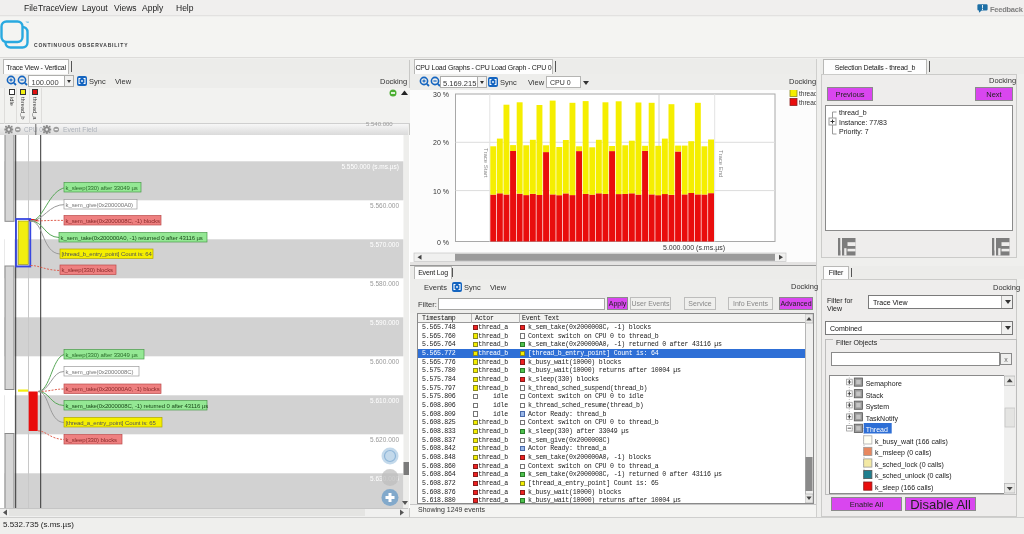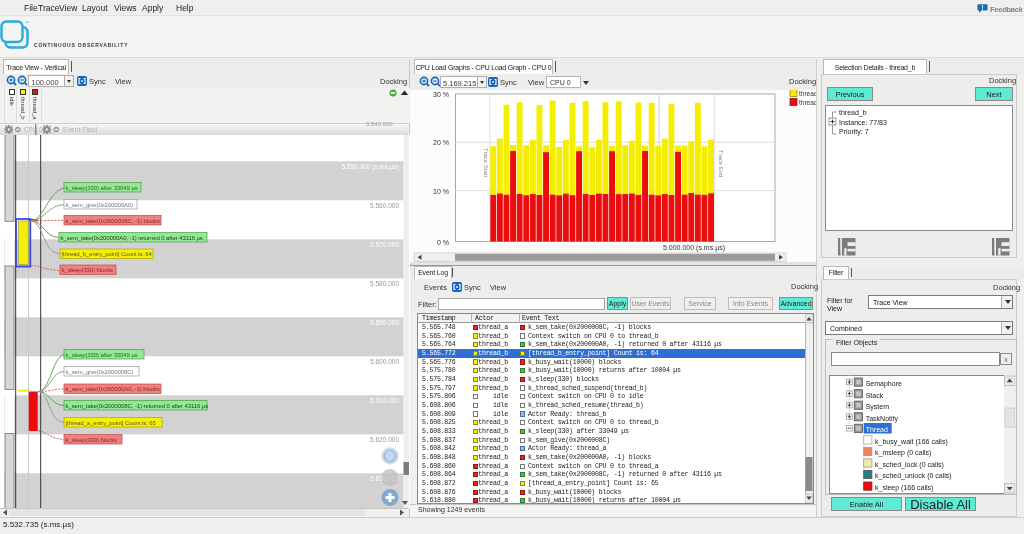--- a/index.html
+++ b/index.html
@@ -9,21 +9,21 @@
 
 #menubar { position:absolute; left:0; top:0; width:1024px; height:16px; background:#f0efee; border-bottom:1px solid #e2e1e0; }
 #menubar span.mi { position:absolute; top:3px; font-size:8.5px; color:#222; }
 #logobar { position:absolute; left:0; top:17px; width:1024px; height:41px; background:#f4f4f2; border-bottom:1px solid #dddcda; }
 
 .tabrow { position:absolute; height:14px; background:#ececea; }
 .tab { position:absolute; top:0; height:14px; background:#fdfdfd; border:1px solid #b8b8b6; border-bottom:none; font-size:7px; letter-spacing:-0.2px; color:#222; text-align:center; line-height:13px; white-space:nowrap; overflow:hidden; }
 .cursorbar { position:absolute; width:1px; background:#555; }
 .toolbar { position:absolute; background:#ededeb; font-size:7.5px; color:#333; }
 .docking { position:absolute; font-size:7.5px; color:#333; }
-.btn { position:absolute; background:#5eead4; border:1px solid #8a8a8a; font-size:7px; color:#222; text-align:center; }
+.btn { position:absolute; background:#d946ef; border:1px solid #8a8a8a; font-size:7px; color:#222; text-align:center; }
 .combo { position:absolute; background:#fff; border:1px solid #7a7a7a; font-size:7px; color:#111; }
 .combo .arr { position:absolute; right:0; top:0; bottom:0; width:11px; border-left:1px solid #b0b0b0; background:#f0f0ef; }
 .combo .arr:after { content:""; position:absolute; left:3px; top:4px; border-left:3px solid transparent; border-right:3px solid transparent; border-top:4px solid #333; }
 
 #evtable { font-family:"Liberation Mono", monospace; overflow:hidden; }
 .evhead { position:absolute; left:0; top:0; width:387px; height:9.4px; background:#f2f2f0; border-bottom:1px solid #9a9a9a; }
 .evhead span { position:absolute; top:1px; font-size:6.6px; letter-spacing:-0.23px; color:#111; font-family:"Liberation Mono", monospace; }
 .evhead i { position:absolute; top:0; width:1px; height:9.4px; background:#b5b5b5; }
 .evrow { position:absolute; left:0; width:387px; height:8.67px; font-size:6.6px; letter-spacing:-0.23px; color:#1a1a1a; white-space:pre; }
 .evrow.sel { background:#2e6fd6; color:#fff; }

